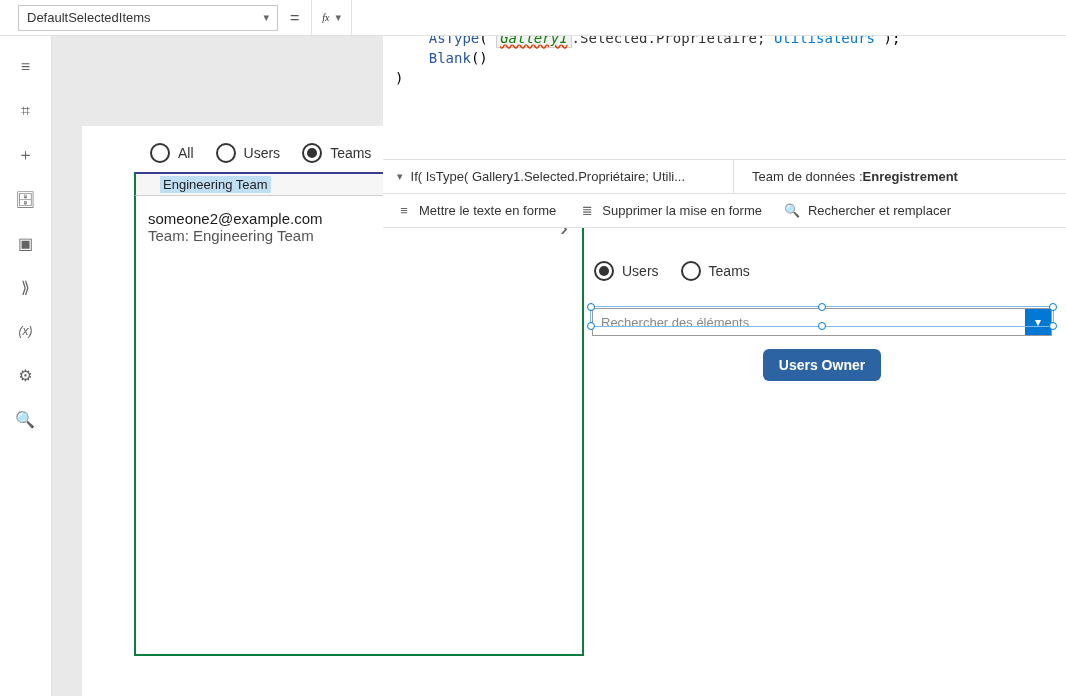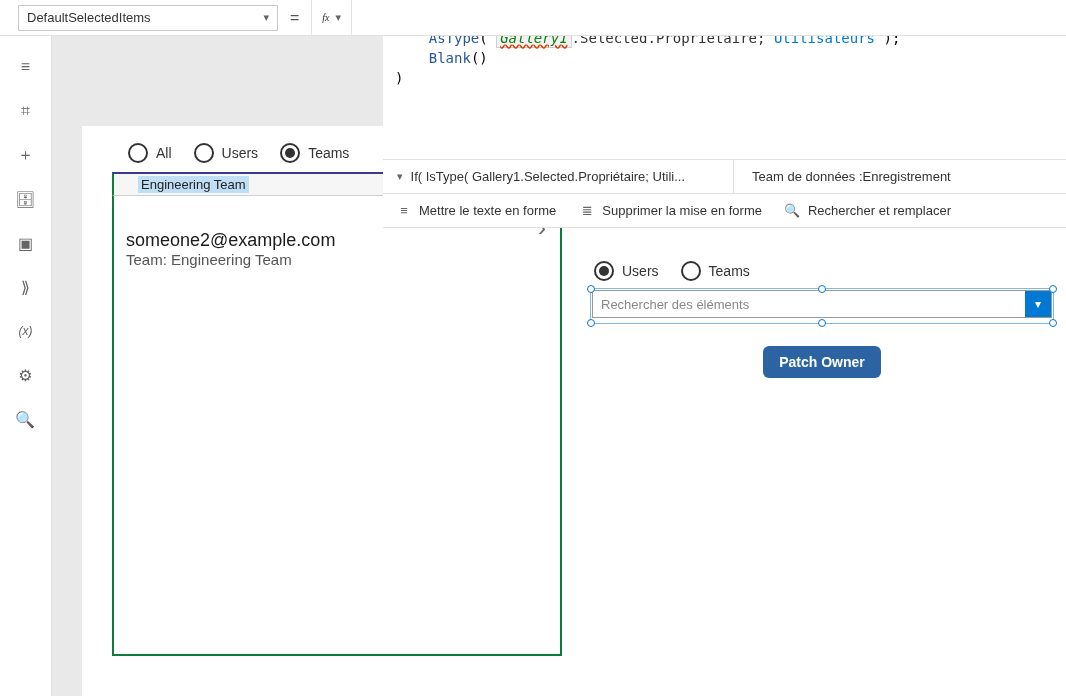--- a/index.html
+++ b/index.html
@@ -92,21 +92,21 @@
     overflow: hidden;
     white-space: nowrap;
   }
   .formula-sub .sub-left .chev { font-size: 11px; color: #666; }
   .formula-sub .sub-right {
     border-left: 1px solid #e1e1e1;
     padding: 0 18px;
     height: 100%;
     display: flex; align-items: center;
   }
-  .formula-sub b { font-weight: 400; }
+  .formula-sub b { font-weight: 700; }
 
   .formula-tools {
     position: absolute;
     top: 194px; left: 383px; right: 0;
     background: #fff;
     border-bottom: 1px solid #e1e1e1;
     z-index: 8;
     display: flex;
     align-items: center;
     height: 34px;
@@ -149,21 +149,21 @@
   .canvas {
     position: absolute;
     top: 90px; left: 30px; right: 0;
     bottom: 0;
     background: #fff;
   }
 
   
   .gallery-wrap {
     position: absolute;
-    top: 8px; left: 30px;
+    top: 8px; left: 52px;
     width: 450px;
     height: 530px;
   }
   .radio-row {
     display: flex;
     align-items: center;
     gap: 22px;
     height: 38px;
     padding-left: 16px;
   }
@@ -190,33 +190,34 @@
   .gallery-header span.hl { background:#c0dff5; padding:1px 3px;margin-left:16px;}
   .gallery-body {
     border-left: 2px solid #0c7c3f;
     border-right: 2px solid #0c7c3f;
     border-bottom: 2px solid #0c7c3f;
     height: 460px;
     background:#fff;
     padding: 14px 12px;
     position: relative;
   }
-  .g-item-title { font-size: 18px; color:#1b1b1b; font-weight:400;margin-top:20px;}
+  .g-item-title { font-size: 15px; color:#1b1b1b; font-weight:400;}
   .g-item-sub { font-size: 15px; color:#555; }
   .g-chev { position:absolute; top: 18px; right: 14px; font-size: 24px; color:#666;}
 
   
   .right-panel {
     position: absolute;
     top: 126px; left: 510px;
     width: 460px;
   }
   .cb-holder {
     position: relative;
-    height: 32px;
+    height: 17px;
+    margin-top: 18px;
   }
   .combobox {
     width: 100%;
     height: 28px;
     border: 1px solid #999;
     display:flex;
     align-items:center;
     justify-content:space-between;
     background:#fff;
   }
@@ -375,17 +376,17 @@
         <div class="sel-handle h-tm"></div>
           <div class="sel-handle h-bm"></div>
         <div class="combobox">
           <input type="text" placeholder="Rechercher des éléments" style="">
           <div class="cb-btn">
             <span>▾</span>
           </div>
         </div>
       </div>
 
-      <button class="patch-btn">Patch Owner</button>
+      <button class="patch-btn">Users Owner</button>
     </div>
 
   </div>
 </div>
 
 </body></html>

